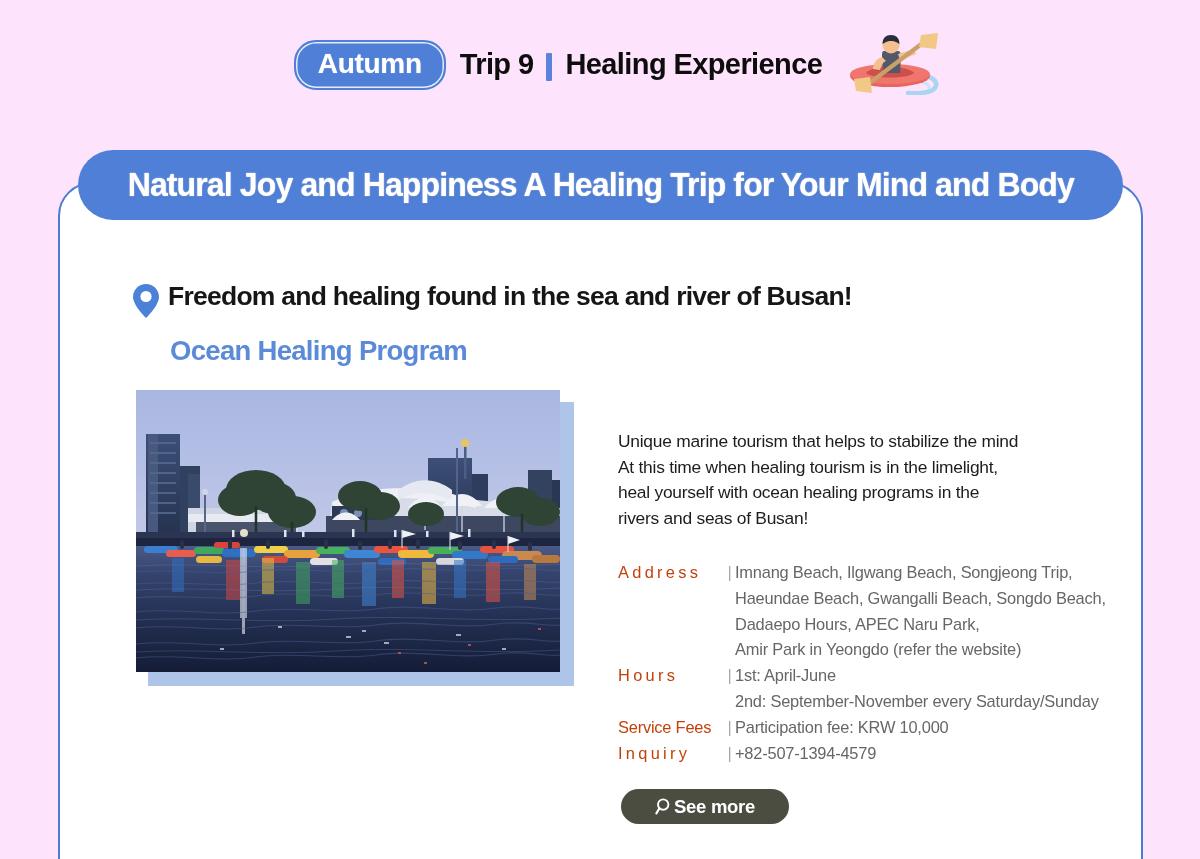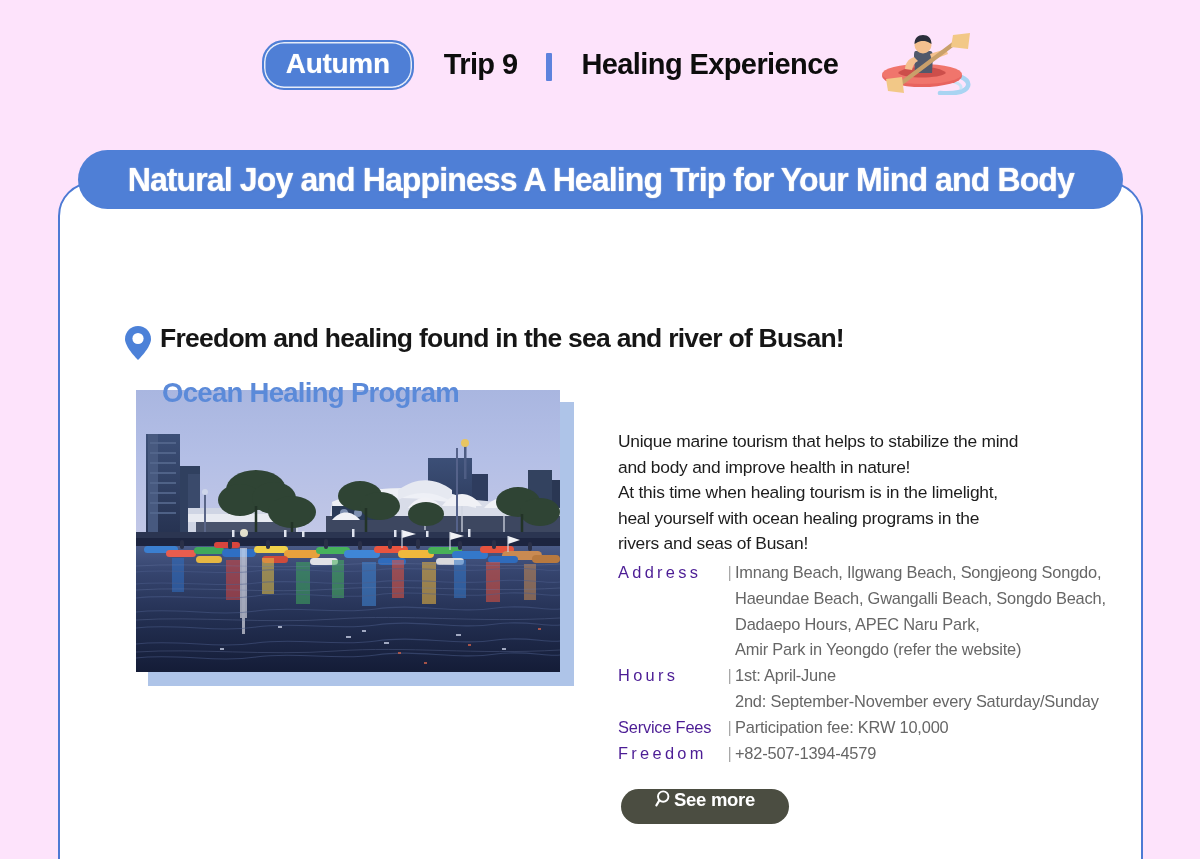--- a/index.html
+++ b/index.html
@@ -20,21 +20,21 @@
   
   .top-header {
     position: absolute;
     left: 0;
     top: 0;
     width: 1200px;
     height: 128px;
     display: flex;
     align-items: center;
     justify-content: center;
-    gap: 16px;
+    gap: 0px;
     padding-left: 40px;
   }
 
   .season-pill {
     background: #4f7fd6;
     color: #ffffff;
     border-radius: 22px;
     padding: 4px 22px 6px 22px;
     font-size: 28px;
     font-weight: 700;
@@ -94,21 +94,21 @@
     border: 2.5px solid #4d7ad4;
     border-radius: 34px;
   }
 
   
   .banner {
     position: absolute;
     left: 78px;
     top: 150px;
     width: 1045px;
-    height: 59px;
+    height: 70px;
     background: #4f7fd6;
     border-radius: 36px;
     display: flex;
     align-items: center;
     justify-content: center;
     z-index: 5;
   }
 
   .banner-text {
     color: #ffffff;
@@ -118,24 +118,23 @@
     white-space: nowrap;
     text-shadow:
       0 0 1.5px rgba(255,255,255,0.9),
       0 1px 2px rgba(40,70,140,0.30);
     transform: scaleX(0.97);
   }
 
   
   .subtitle-block {
     position: absolute;
-    left: 124px;
+    left: 132px;
     top: 281px;
     z-index: 6;
-    margin-top: 42px;
   }
 
   .subtitle-row {
     display: flex;
     align-items: flex-start;
   }
 
   .pin-icon {
     flex: 0 0 auto;
     margin-top: 2px;
@@ -220,21 +219,21 @@
 
   .info-row {
     display: flex;
     align-items: flex-start;
   }
 
   .info-label {
     width: 106px;
     flex: 0 0 106px;
     text-align: left;
-    color: #4c1d95;
+    color: #c2410c;
     white-space: nowrap;
   }
   .info-label.spaced { letter-spacing: 3.3px; }
 
   .info-sep {
     flex: 0 0 auto;
     width: 11px;
     text-align: center;
     color: #a8a8a8;
   }
@@ -249,21 +248,21 @@
   .see-more {
     position: absolute;
     left: 621px;
     top: 789px;
     width: 168px;
     height: 35px;
     background: #4b4d41;
     border: none;
     border-radius: 18px;
     display: flex;
-    align-items: flex-start;
+    align-items: center;
     justify-content: center;
     gap: 0;
     cursor: pointer;
   }
 
   .see-more .label {
     color: #ffffff;
     font-size: 18.5px;
     font-weight: 700;
     letter-spacing: -0.3px;
@@ -531,33 +530,32 @@
         <rect x="332" y="254" width="3" height="2"></rect>
         <rect x="288" y="272" width="3" height="2"></rect>
         <rect x="402" y="238" width="3" height="2"></rect>
       </g>
     </svg>
   </div>
 </div>
 
 <div class="desc">
   <div>Unique marine tourism that helps to stabilize the mind</div>
-  <div>and body and improve health in nature!</div>
   <div>At this time when healing tourism is in the limelight,</div>
   <div>heal yourself with ocean healing programs in the</div>
   <div>rivers and seas of Busan!</div>
 </div>
 
 <div class="info">
 
   <div class="info-row">
     <span class="info-label spaced">Address</span>
     <span class="info-sep">|</span>
     <span class="info-value">
-      <div>Imnang Beach, Ilgwang Beach, Songjeong Songdo,</div>
+      <div>Imnang Beach, Ilgwang Beach, Songjeong Trip,</div>
       <div>Haeundae Beach, Gwangalli Beach, Songdo Beach,</div>
       <div>Dadaepo Hours, APEC Naru Park,</div>
       <div>Amir Park in Yeongdo (refer the website)</div>
     </span>
   </div>
 
   <div class="info-row">
     <span class="info-label spaced">Hours</span>
     <span class="info-sep">|</span>
     <span class="info-value">
@@ -568,21 +566,21 @@
 
   <div class="info-row">
     <span class="info-label">Service Fees</span>
     <span class="info-sep">|</span>
     <span class="info-value">
       <div>Participation fee: KRW 10,000</div>
     </span>
   </div>
 
   <div class="info-row">
-    <span class="info-label spaced">Freedom</span>
+    <span class="info-label spaced">Inquiry</span>
     <span class="info-sep">|</span>
     <span class="info-value">
       <div>+82-507-1394-4579</div>
     </span>
   </div>
 
 </div>
 
 <button class="see-more">
   <span>

